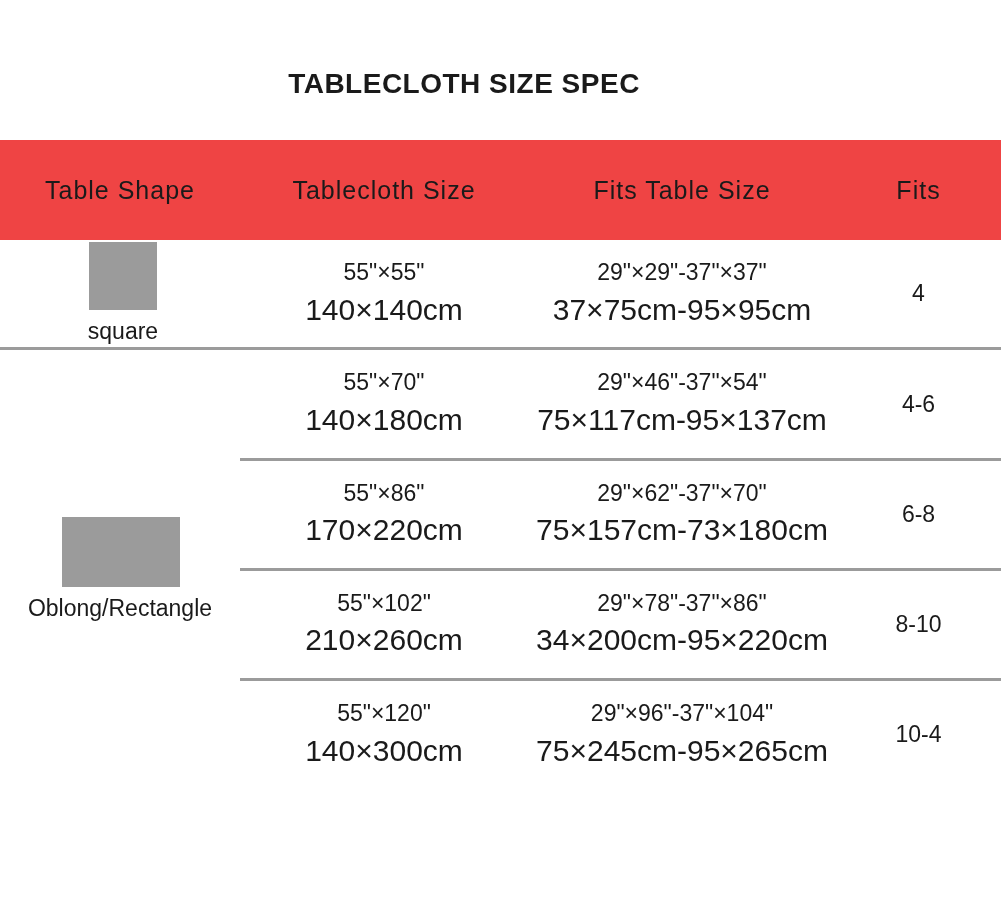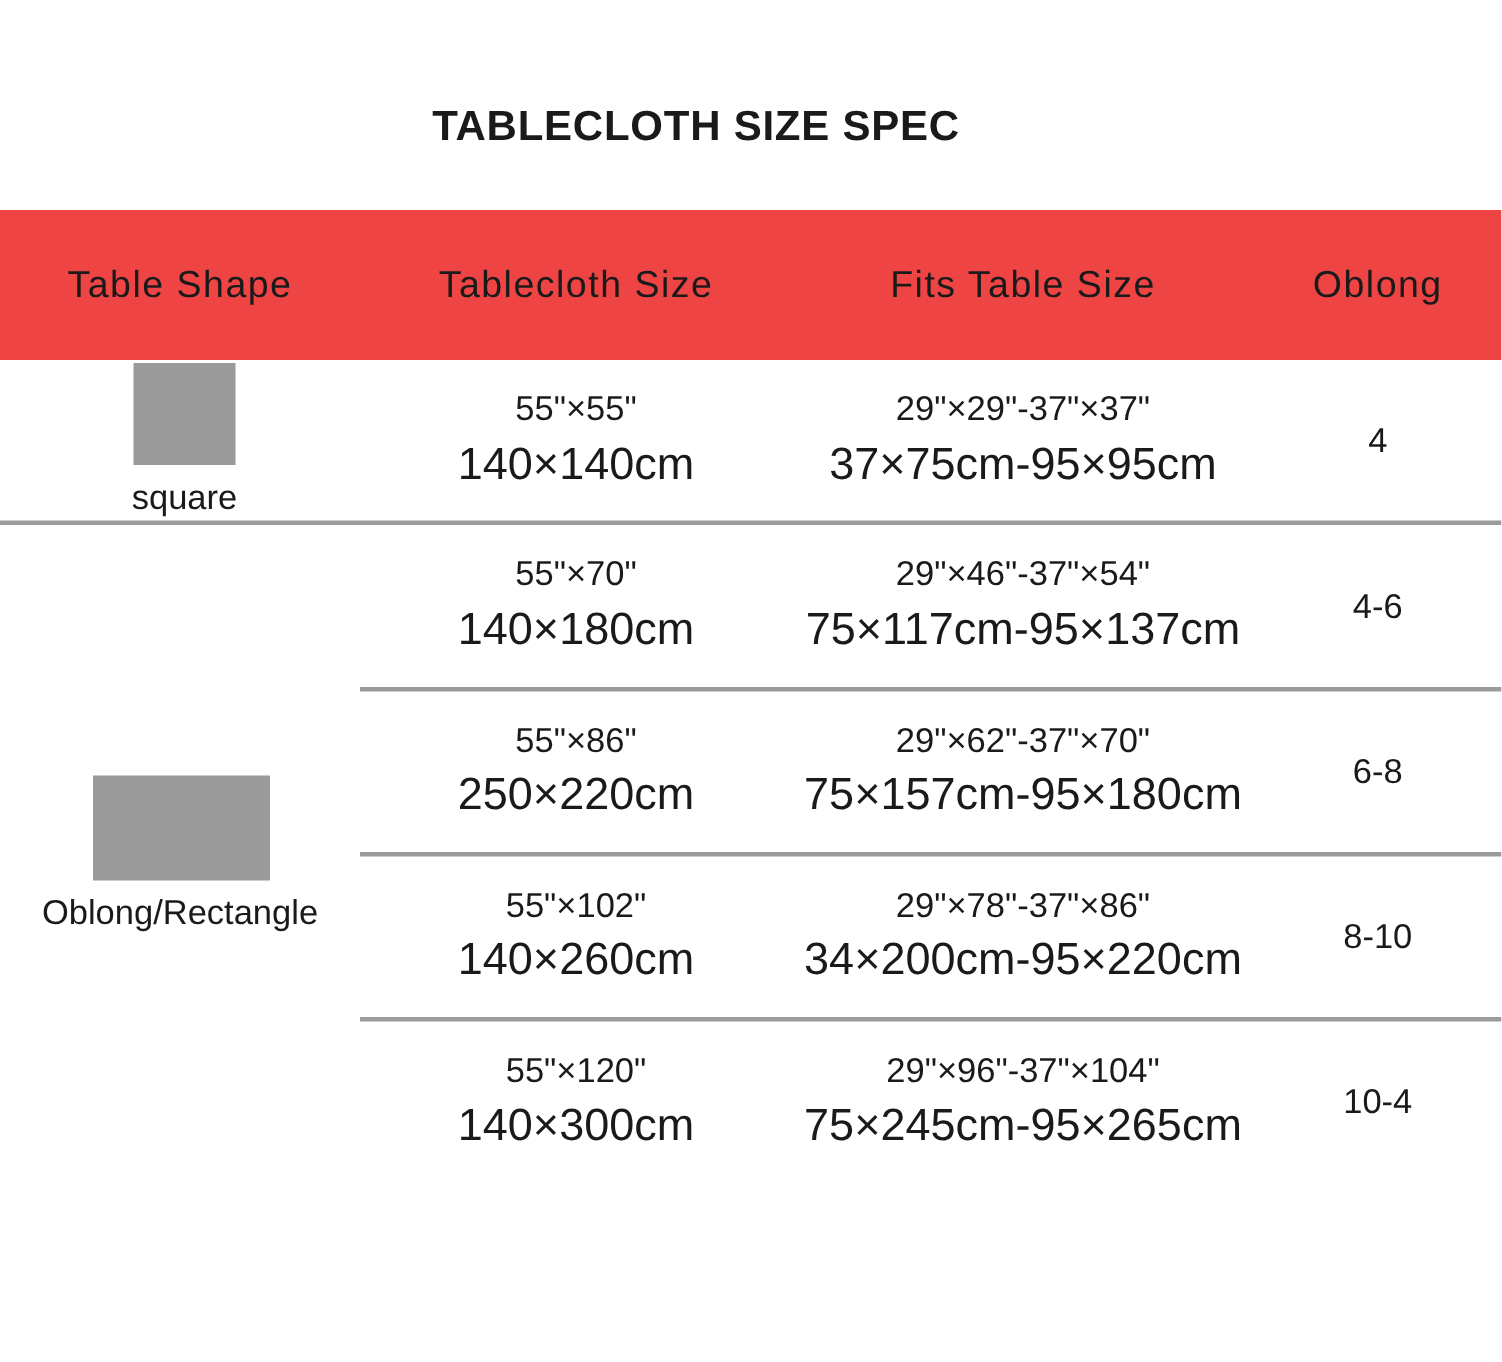--- a/index.html
+++ b/index.html
@@ -118,21 +118,21 @@
       <col class="c-shape">
       <col class="c-size">
       <col class="c-fits">
       <col class="c-seats">
     </colgroup>
     <thead>
       <tr>
         <th>Table  Shape</th>
         <th>Tablecloth  Size</th>
         <th>Fits  Table  Size</th>
-        <th>Oblong</th>
+        <th>Fits</th>
       </tr>
     </thead>
     <tbody>
 
       <tr>
         <td class="shape-cell" rowspan="1">
           <div class="shape-wrap">
             <div class="sq-swatch"></div>
             <div class="shape-label sq">square</div>
           </div>
@@ -162,33 +162,33 @@
         <td class="rowcell">
           <div class="line-a">29"×46"-37"×54"</div>
           <div class="line-b">75×117cm-95×137cm</div>
         </td>
         <td class="rowcell seats">4-6</td>
       </tr>
 
       <tr class="divider-part">
         <td class="rowcell part-line">
           <div class="line-a">55"×86"</div>
-          <div class="line-b">250×220cm</div>
+          <div class="line-b">170×220cm</div>
         </td>
         <td class="rowcell part-line">
           <div class="line-a">29"×62"-37"×70"</div>
-          <div class="line-b">75×157cm-95×180cm</div>
+          <div class="line-b">75×157cm-73×180cm</div>
         </td>
         <td class="rowcell seats part-line">6-8</td>
       </tr>
 
       <tr class="divider-part">
         <td class="rowcell part-line">
           <div class="line-a">55"×102"</div>
-          <div class="line-b">140×260cm</div>
+          <div class="line-b">210×260cm</div>
         </td>
         <td class="rowcell part-line">
           <div class="line-a">29"×78"-37"×86"</div>
           <div class="line-b">34×200cm-95×220cm</div>
         </td>
         <td class="rowcell seats part-line">8-10</td>
       </tr>
 
       <tr class="divider-part">
         <td class="rowcell part-line">

